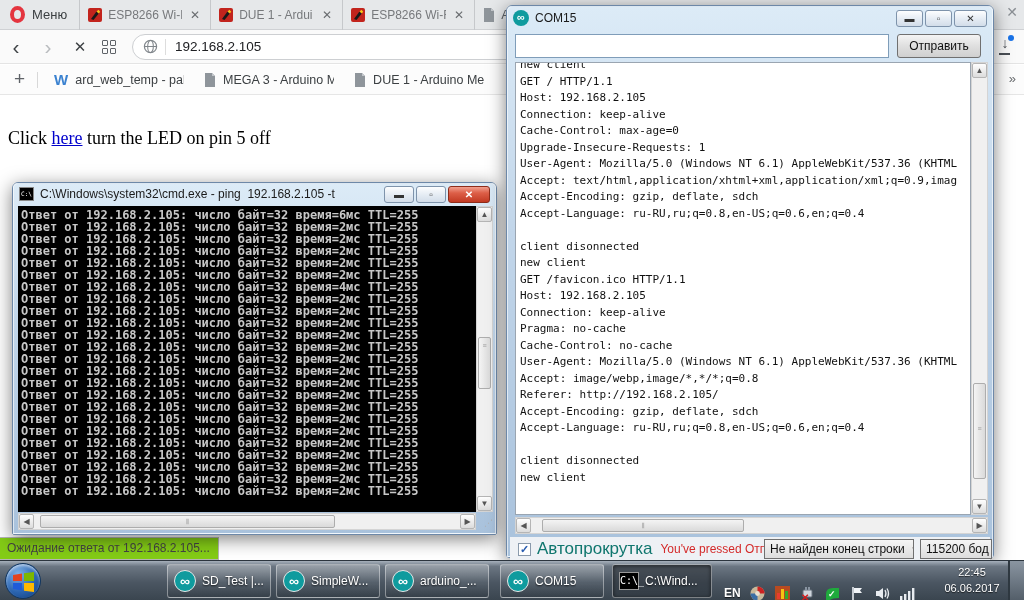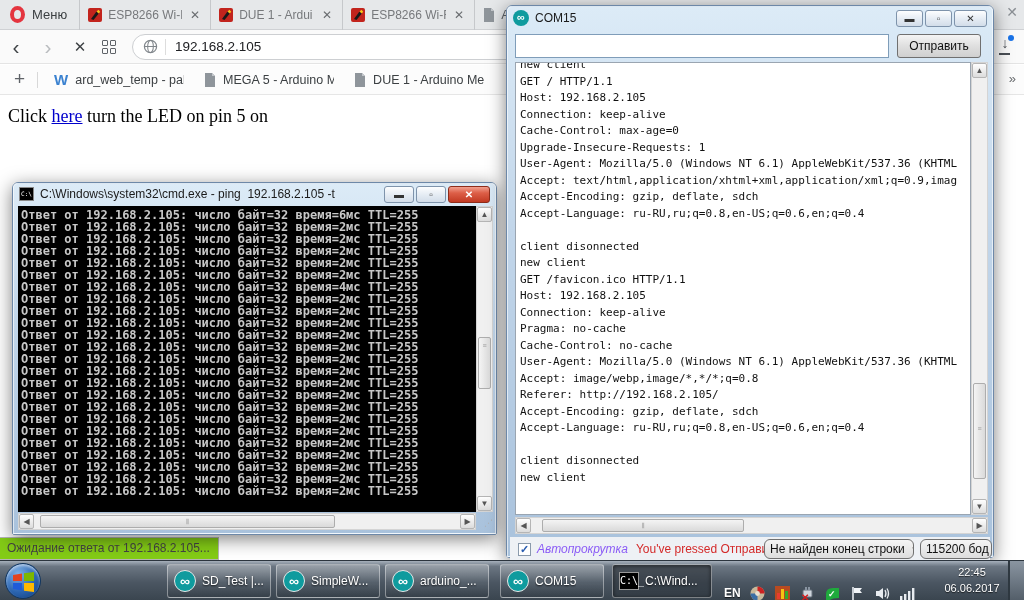--- a/index.html
+++ b/index.html
@@ -71,23 +71,23 @@
   .grip { color:#9a9a9a; font-size:7px; line-height:15px; text-align:center; display:block; }
   .corner-grip { position:absolute; width:16px; height:16px; color:#b0b0b0; font-size:9px; text-align:right; line-height:16px; }
 
   
   .ser-input { position:absolute; left:8px; top:28px; width:374px; height:24px; background:#fff; border:1px solid #7f9db9; font-size:12px; padding:0 4px; }
   .ser-send { position:absolute; left:390px; top:28px; width:84px; height:24px; border:1px solid #707070; border-radius:3px; background:linear-gradient(180deg,#f4f4f4,#dfdfdf 50%,#d0d0d0); font-size:12px; color:#111; text-align:center; line-height:22px; }
   .ser-out { position:absolute; left:8px; top:56px; width:456px; height:453px; background:#fff; border:1px solid #9aa5b1; overflow:hidden; }
   .ser-out pre { font-family:"DejaVu Sans Mono", monospace; font-size:11px; line-height:16.5px; color:#111; margin-top:-6px; padding-left:4px; white-space:pre; }
   .ser-bottom { position:absolute; left:3px; right:3px; top:531px; height:24px; background:#eef1f5; display:flex; align-items:center; }
   .chk { width:13px; height:13px; background:#fff; border:1px solid #8a9aac; margin:0 6px 0 8px; color:#2a5db0; font-size:11px; line-height:11px; text-align:center; font-weight:bold; }
-  .chk-label { font-size:12px; color:#8b5cf6;font-style:italic; }
+  .chk-label { font-size:17px; color:#0f766e; }
   .pressed-msg { font-size:12px; color:#d42a2a; margin-left:8px; white-space:nowrap; overflow:hidden; max-width:128px; }
-  .dd { height:20px; border:1px solid #707070; border-radius:6px; background:linear-gradient(180deg,#f5f5f5,#dddddd); font-size:12px; color:#111; display:flex; align-items:center; padding:0 5px; gap:6px; white-space:nowrap; overflow:hidden; }
+  .dd { height:20px; border:1px solid #707070; border-radius:0; background:linear-gradient(180deg,#f5f5f5,#dddddd); font-size:12px; color:#111; display:flex; align-items:center; padding:0 5px; gap:6px; white-space:nowrap; overflow:hidden; }
   .dd .caret { font-size:8px; color:#333; }
 
   
   .taskbar { position:absolute; left:0; top:560px; width:1024px; height:40px; background:linear-gradient(180deg,#a6b0bb 0%,#6b7682 14%,#4b5662 55%,#3a454f 100%); border-top:1px solid #2c353e; z-index:40; }
   .orb { position:absolute; left:5px; top:2px; width:36px; height:36px; border-radius:50%; background:radial-gradient(circle at 35% 30%, #7fb2e8 0%, #2a64b0 55%, #123a72 100%); border:1px solid #12365f; box-shadow:inset 0 2px 3px rgba(255,255,255,.6); }
   .orb svg { position:absolute; left:7px; top:8px; }
   .tb-btn { position:absolute; top:3px; height:34px; width:104px; border:1px solid rgba(255,255,255,.4); border-radius:3px; background:linear-gradient(180deg,rgba(255,255,255,.30),rgba(255,255,255,.08) 50%,rgba(0,0,0,.10)); display:flex; align-items:center; gap:6px; padding:0 6px; }
   .tb-btn.pressed { background:linear-gradient(180deg,rgba(0,0,0,.35),rgba(0,0,0,.15)); box-shadow:inset 0 1px 4px rgba(0,0,0,.6); }
   .tb-label { font-size:12px; color:#fff; text-shadow:0 1px 2px rgba(0,0,0,.8); white-space:nowrap; overflow:hidden; }
   .tb-opera { width:16px; height:19px; border:4px solid #e4353f; border-radius:50%; background:#fff; flex:0 0 16px; }
@@ -179,35 +179,35 @@
       <span class="bm-sep"></span>
       <div class="bm-item">
         <span class="w-logo">W</span>
         <span class="bm-label">ard_web_temp - pakh</span>
       </div>
       <div class="bm-item">
         <svg class="doc-icon" viewBox="0 0 12 14">
             <path d="M1 0 h7 l3 3 v11 h-10 z" fill="#8f959b"></path>
             <path d="M8 0 l3 3 h-3 z" fill="#c3c7cb"></path>
           </svg>
-        <span class="bm-label">MEGA 5 - Arduino M</span>
+        <span class="bm-label">MEGA 3 - Arduino M</span>
       </div>
       <div class="bm-item">
         <svg class="doc-icon" viewBox="0 0 12 14">
             <path d="M1 0 h7 l3 3 v11 h-10 z" fill="#8f959b"></path>
             <path d="M8 0 l3 3 h-3 z" fill="#c3c7cb"></path>
           </svg>
         <span class="bm-label">DUE 1 - Arduino Meg</span>
       </div>
       <span class="bm-overflow">»</span>
     </div>
 
     <div class="page">
-      <div class="page-line" style="top:10px;">
-        <span>Click </span><a href="#">here</a><span> turn the LED on pin 5 on</span>
+      <div class="page-line" style="top:32px;">
+        <span>Click </span><a href="#">here</a><span> turn the LED on pin 5 off</span>
       </div>
     </div>
 
     <div class="status-bubble">Ожидание ответа от 192.168.2.105...</div>
   </div>
 
   <div class="win" style="left:12px; top:182px; width:485px; height:353px; z-index:10;">
     <div class="win-frame"></div>
     <div class="titlebar">
       <span class="cmd-ico">C:\</span>

